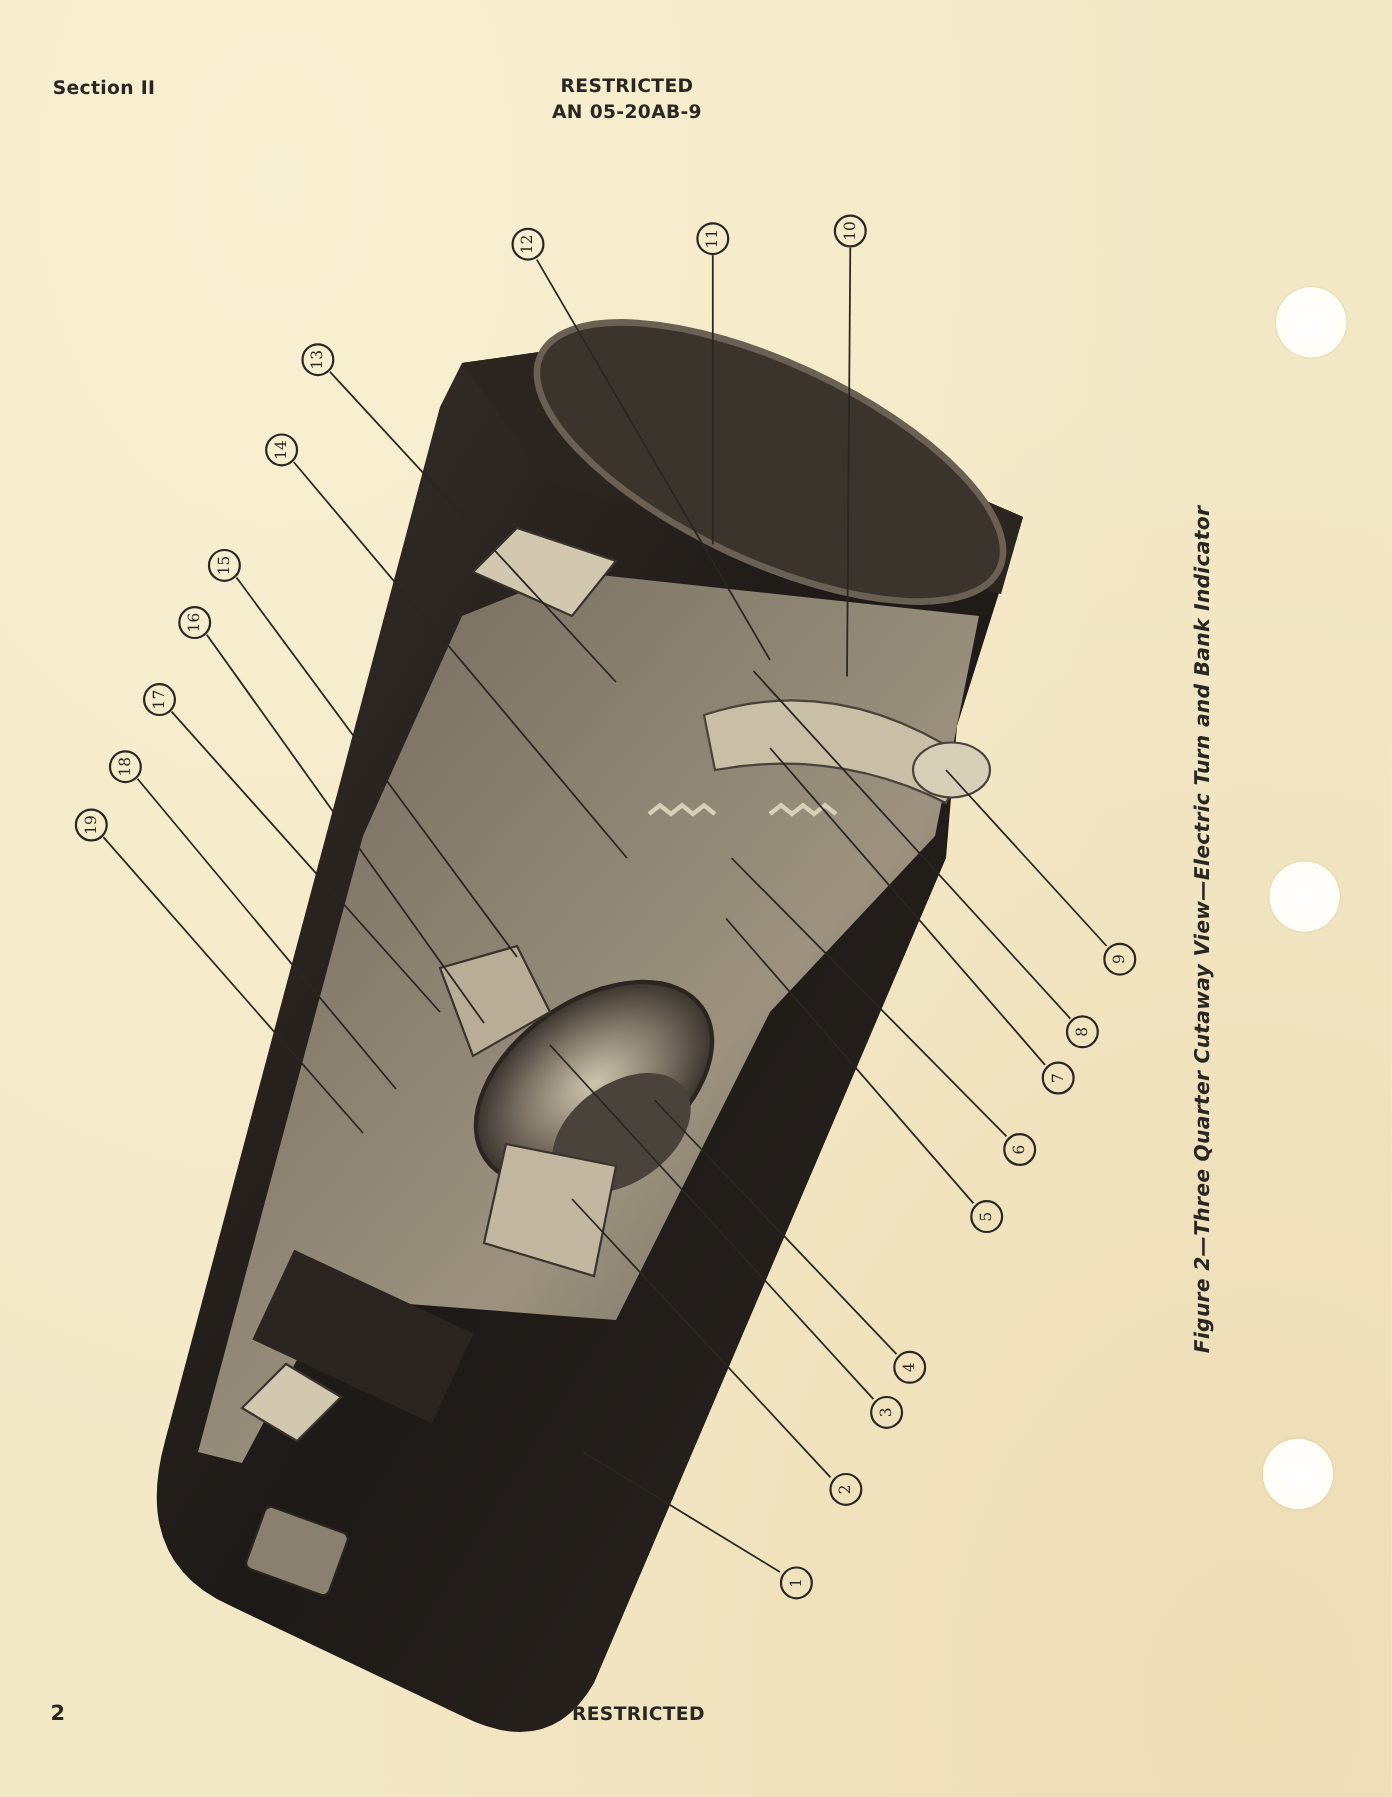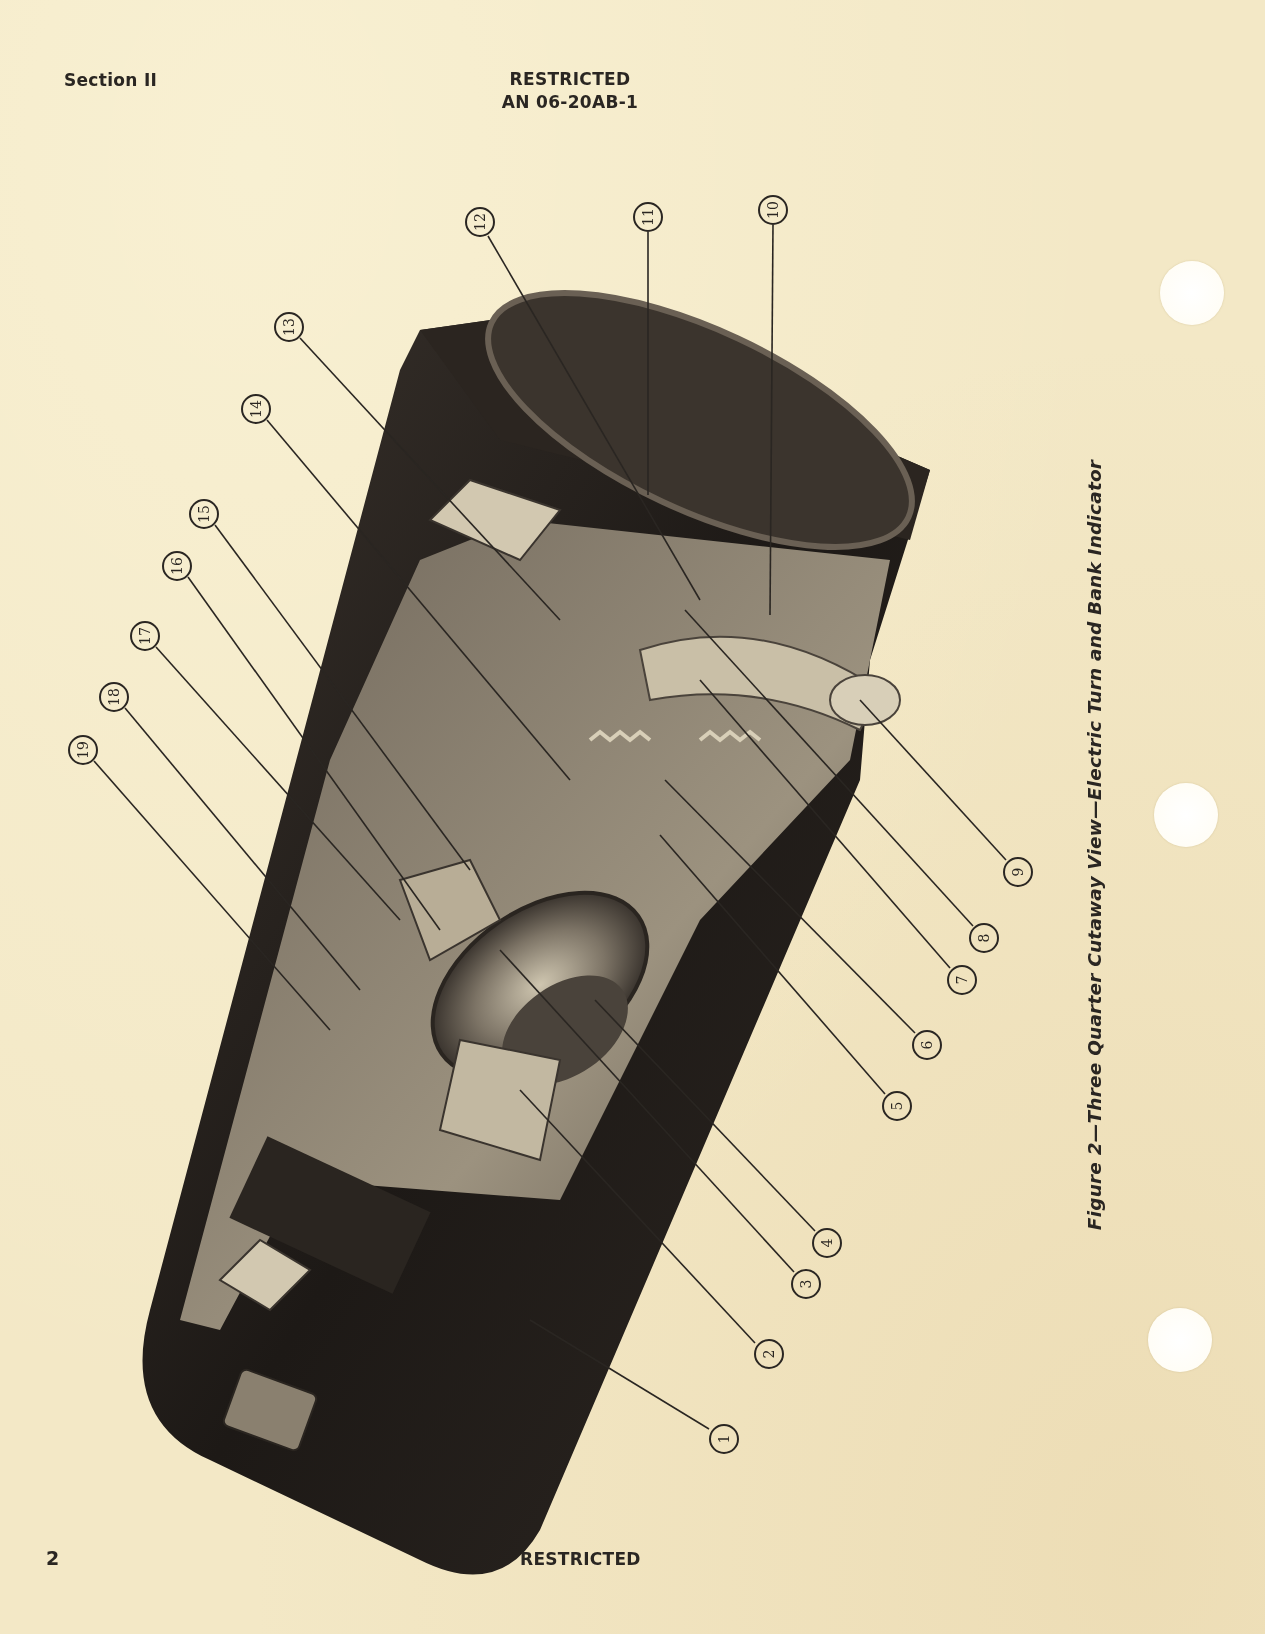--- a/index.html
+++ b/index.html
@@ -6,21 +6,21 @@
   body {
     width:1265px; height:1634px; position:relative; overflow:hidden;
     background:#f3e8c6;
     background-image:
       radial-gradient(ellipse at 20% 10%, rgba(255,250,225,0.45), rgba(0,0,0,0) 60%),
       radial-gradient(ellipse at 90% 95%, rgba(225,200,150,0.35), rgba(0,0,0,0) 55%);
     font-family:"DejaVu Sans", "Liberation Sans", sans-serif;
     color:#2a2622;
   }
   .hdr-left {
-    position:absolute; left:64px; top:70px;
+    position:absolute; left:48px; top:70px;
     font-weight:bold; font-size:17px; letter-spacing:0.3px;
   }
   .hdr-center {
     position:absolute; left:480px; top:68px; width:180px; text-align:center;
     font-weight:bold; font-size:17px; line-height:23px; letter-spacing:0.3px;
   }
   .ftr-page {
     position:absolute; left:46px; top:1547px;
     font-weight:bold; font-size:19px;
   }
@@ -49,21 +49,21 @@
     font-family:"DejaVu Serif", "Liberation Serif", serif; font-size:14px;
     transform:rotate(-90deg); background:transparent;
   }
 </style>
 </head>
 <body>
 
 <div class="hdr-left">Section II</div>
 <div class="hdr-center">
   <div>RESTRICTED</div>
-  <div>AN 06-20AB-1</div>
+  <div>AN 05-20AB-9</div>
 </div>
 
 <svg class="illustration" viewBox="0 0 1265 1634" xmlns="http://www.w3.org/2000/svg">
   <defs>
     <linearGradient id="housingGrad" x1="0" y1="0" x2="1" y2="1">
       <stop offset="0" stop-color="#3a332d"></stop>
       <stop offset="0.5" stop-color="#1d1916"></stop>
       <stop offset="1" stop-color="#2e2823"></stop>
     </linearGradient>
     <linearGradient id="innerGrad" x1="0" y1="0" x2="1" y2="1">

